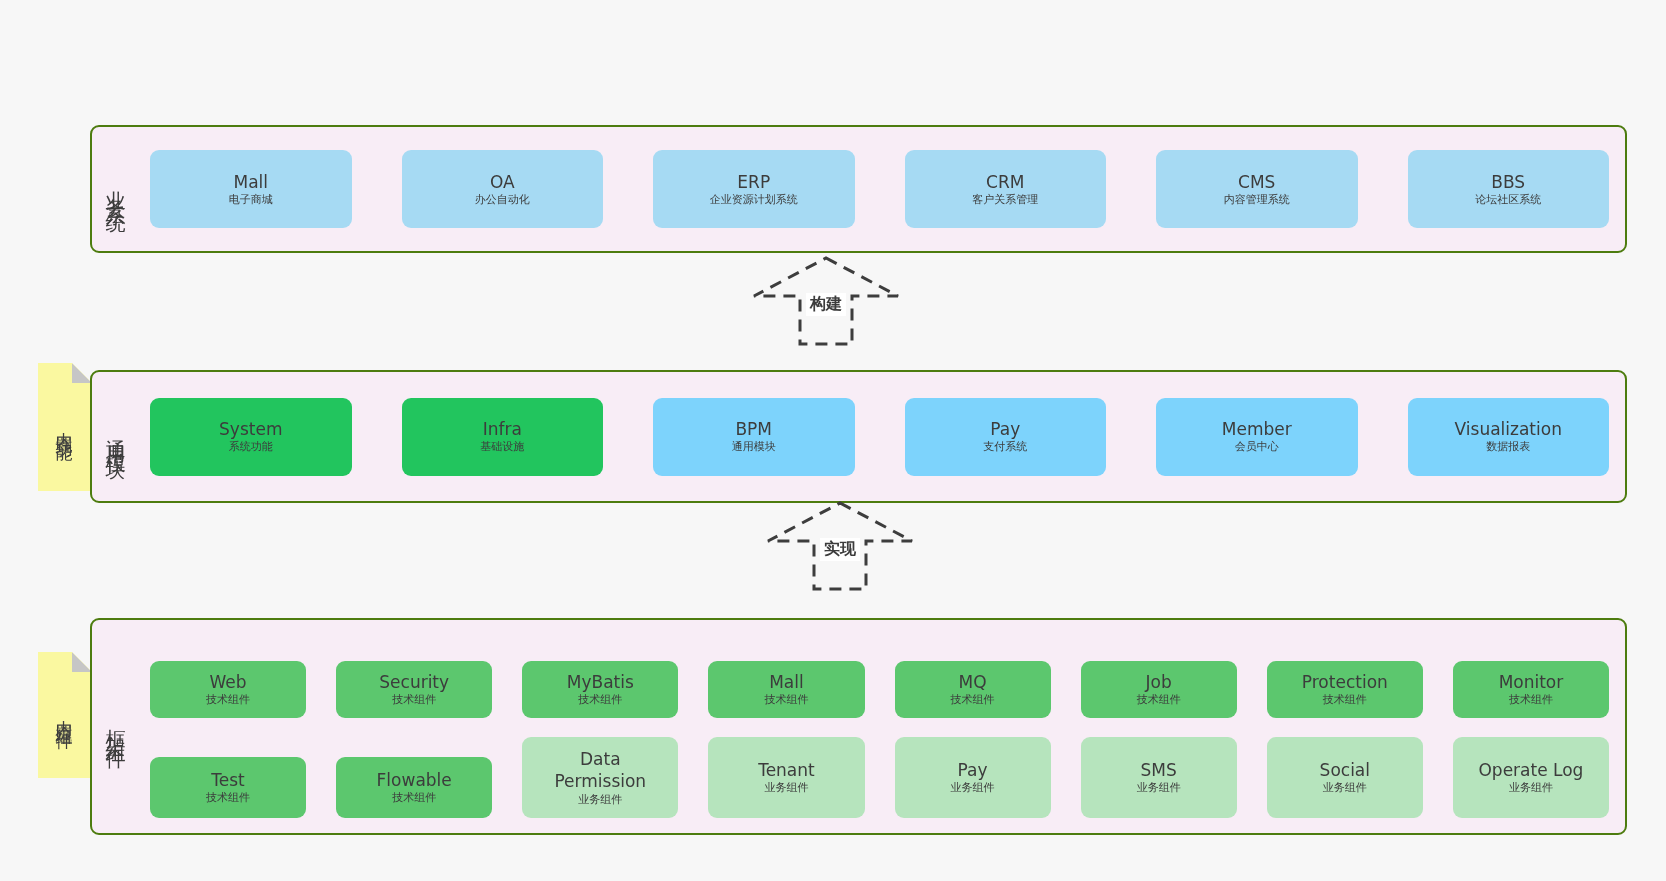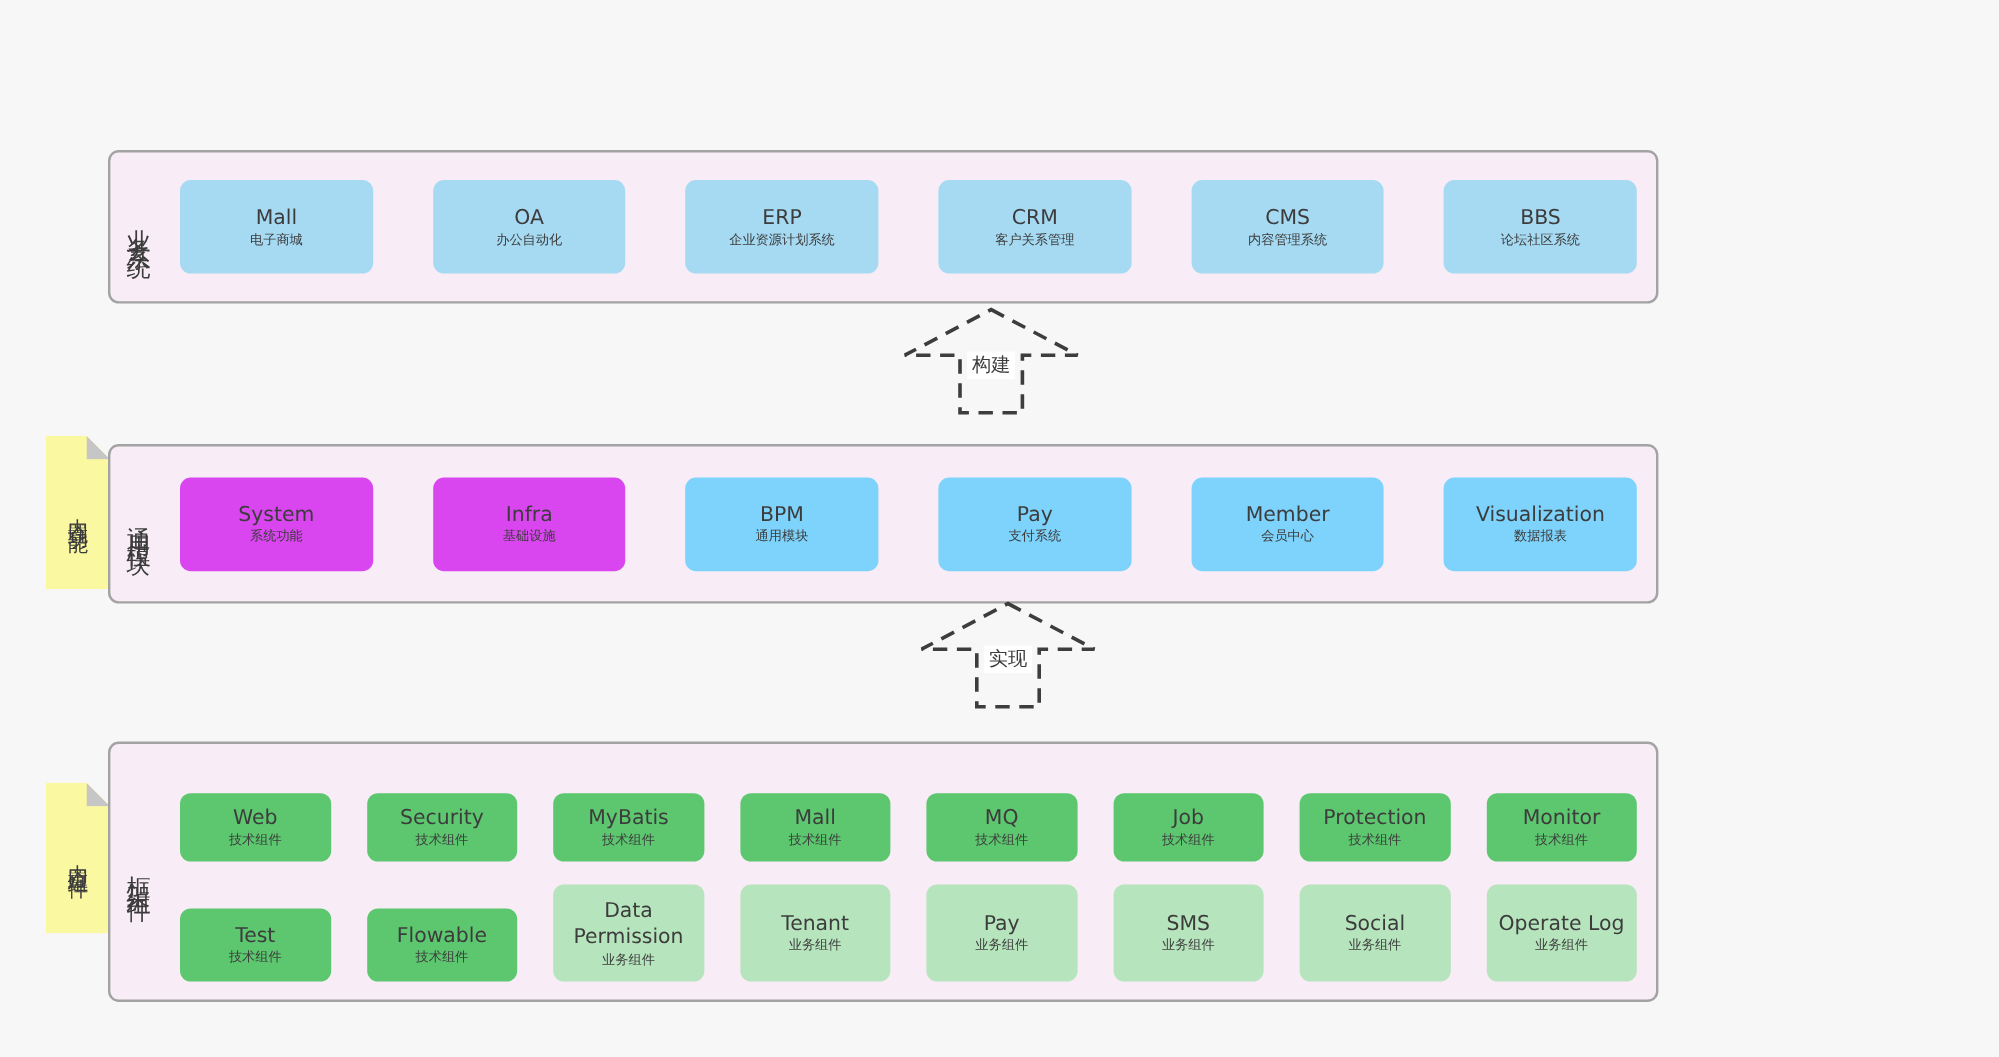--- a/index.html
+++ b/index.html
@@ -3,22 +3,22 @@
 <meta charset="utf-8">
 <style>
   html,body{margin:0;padding:0;}
   body{
     width:1666px;height:881px;position:relative;overflow:hidden;
     background:#f7f7f7;
     font-family:"DejaVu Sans","Liberation Sans",sans-serif;
     color:#3c3c3c;
   }
   .layer{
-    position:absolute;left:90px;width:1292px;box-sizing:border-box;
-    background:#f8edf6;border:2px solid #a3a3a3;border-radius:9px;
+    position:absolute;left:90px;width:1537px;box-sizing:border-box;
+    background:#f8edf6;border:2px solid #4d7c0f;border-radius:9px;
     z-index:1;
   }
   #layer-business{top:125px;height:128px;}
   #layer-modules{top:370px;height:133px;}
   #layer-components{top:618px;height:217px;}
   .v-label{
     position:absolute;left:11px;top:50%;transform:translateY(-50%);
     writing-mode:vertical-rl;text-orientation:upright;
     font-size:20px;letter-spacing:7px;color:#3c3c3c;white-space:nowrap;
   }
@@ -33,21 +33,21 @@
   .row8{display:flex;gap:30px;height:77px;}
   .row8.tall{height:81px;}
   .box{
     flex:1;border-radius:9px;
     display:flex;flex-direction:column;align-items:center;justify-content:center;
     text-align:center;padding:4px 6px;box-sizing:border-box;
   }
   .box-title{font-size:17px;line-height:1.32;white-space:pre-line;}
   .box-sub{font-size:11px;line-height:1.32;}
   .blue{background:#a6daf3;}
-  .red{background:#d946ef;}
+  .red{background:#22c55e;}
   .pink{background:#7dd3fc;}
   .green{background:#5cc76e;margin-top:20px;}
   .lightgreen{background:#b6e4bd;}
   .note{
     position:absolute;left:38px;width:54px;z-index:0;background:#faf8a0;
     clip-path:polygon(0 0,calc(100% - 20px) 0,100% 20px,100% 100%,0 100%);
     display:flex;align-items:center;justify-content:center;
   }
   #note-features{top:363px;height:128px;}
   #note-components{top:652px;height:126px;}
@@ -60,20 +60,21 @@
     font-size:17px;letter-spacing:4px;color:#3c3c3c;
   }
   .arrow{position:absolute;width:160px;height:92px;z-index:2;}
   #arrow-build{left:746px;top:255px;}
   #arrow-implement{left:760px;top:500px;}
   .arrow svg{position:absolute;left:0;top:0;}
   .arrow-label{
     position:absolute;left:50%;top:38px;transform:translateX(-50%);
     background:#ffffff;padding:1px 4px;font-size:16px;color:#3c3c3c;
     white-space:nowrap;
+    font-weight:bold;
   }
 </style>
 </head>
 <body>
 
 <div class="note" id="note-features">
   <div class="note-fold"></div>
   <div class="note-text">内置功能</div>
 </div>
 <div class="note" id="note-components">

